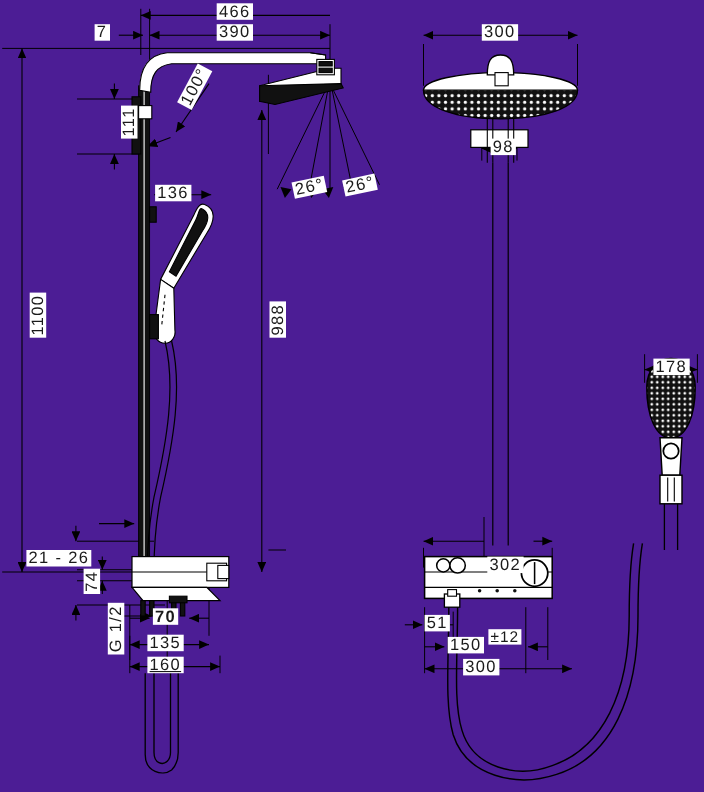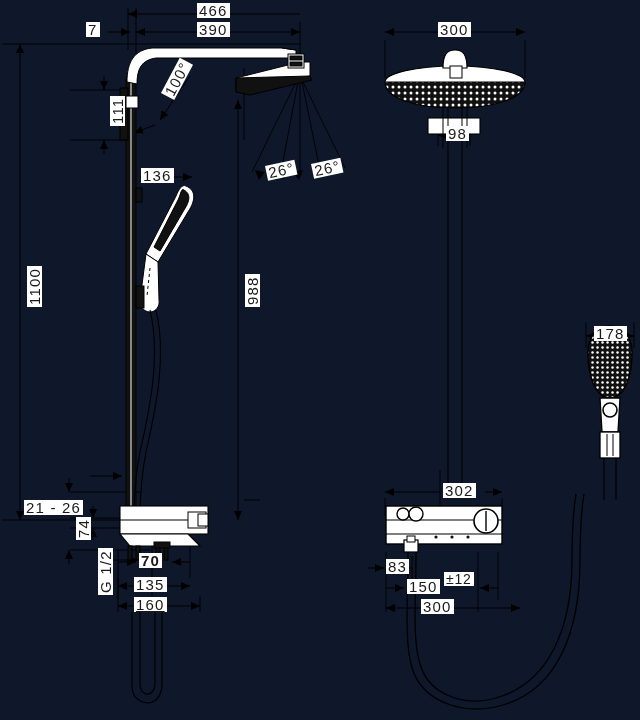--- a/index.html
+++ b/index.html
@@ -2,21 +2,21 @@
 <html><head>
 <meta charset="utf-8">
 <title>Shower System Technical Drawing</title>
 <style>
   html,body{margin:0;padding:0;background:#ffffff;}
   body{
     width:640px;height:720px;overflow:hidden;
     font-family:"Liberation Sans","DejaVu Sans",sans-serif;
     color:#000;
   }
-  #sheet{position:relative;width:640px;height:720px;background:#0f172a;}
+  #sheet{position:relative;width:640px;height:720px;background:#4c1d95;}
   #sheet svg{position:absolute;left:0;top:0;}
   .dim-label{
     position:absolute;
     font-family:"Liberation Sans","DejaVu Sans",sans-serif;
     font-size:15px;
     letter-spacing:1.2px;
     color:#1a1a1a;
     white-space:nowrap;
     background:#fff;
     padding:0 2px;
@@ -354,23 +354,23 @@
   <div class="dim-label" style="left:134px;top:577px;">135</div>
 
   <div class="dim-label" style="left:134px;top:597px;text-decoration:underline;">160</div>
 
   <div class="dim-label" style="left:438px;top:22px;">300</div>
 
   <div class="dim-label" style="left:446px;top:126px;">98</div>
 
   <div class="dim-label" style="left:594px;top:326px;">178</div>
 
-  <div class="dim-label" style="left:443px;top:483px;">302</div>
-
-  <div class="dim-label" style="left:386px;top:559px;">83</div>
+  <div class="dim-label" style="left:443px;top:506px;">302</div>
+
+  <div class="dim-label" style="left:386px;top:559px;">51</div>
 
   <div class="dim-label" style="left:407px;top:579px;">150</div>
 
   <div class="dim-label small" style="left:444px;top:572px;">±12</div>
 
   <div class="dim-label" style="left:421px;top:599px;">300</div>
 
 </div>
 
 </body></html>

